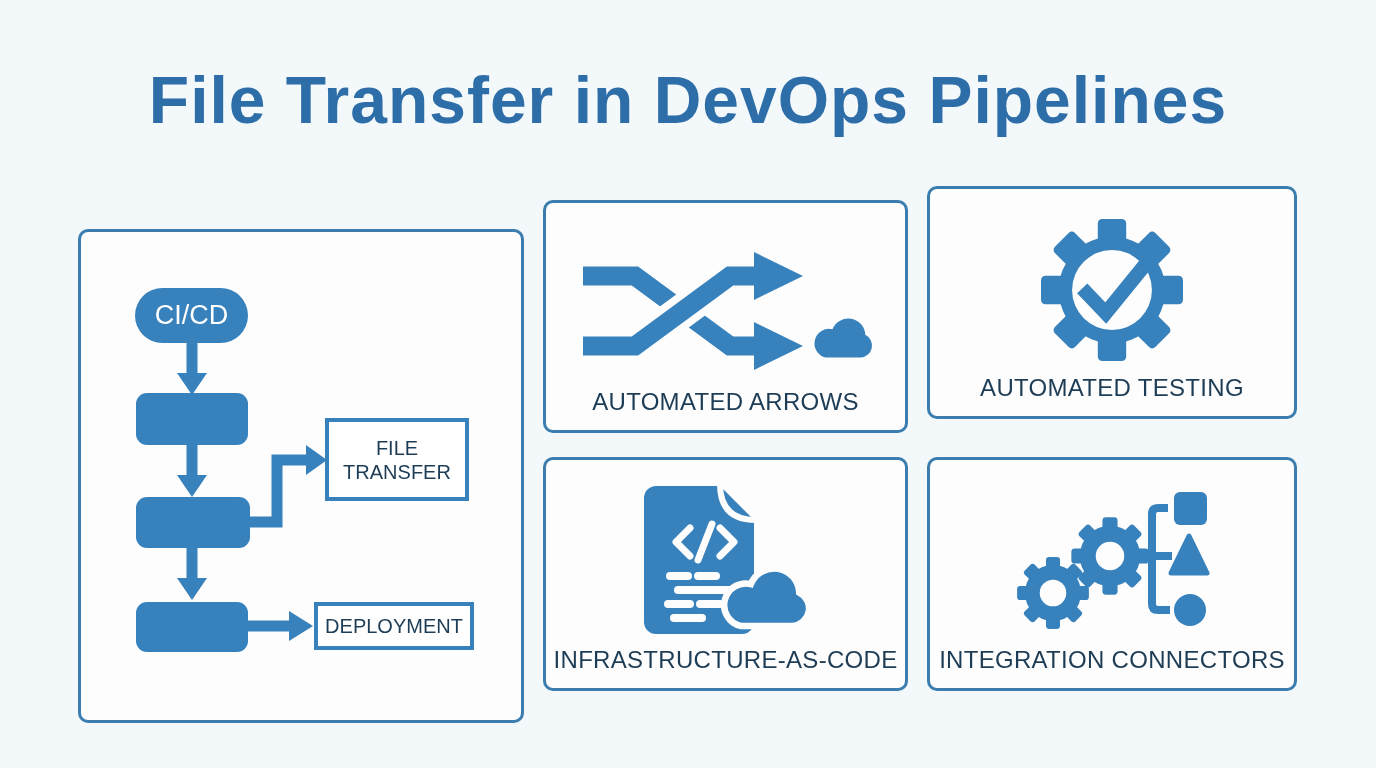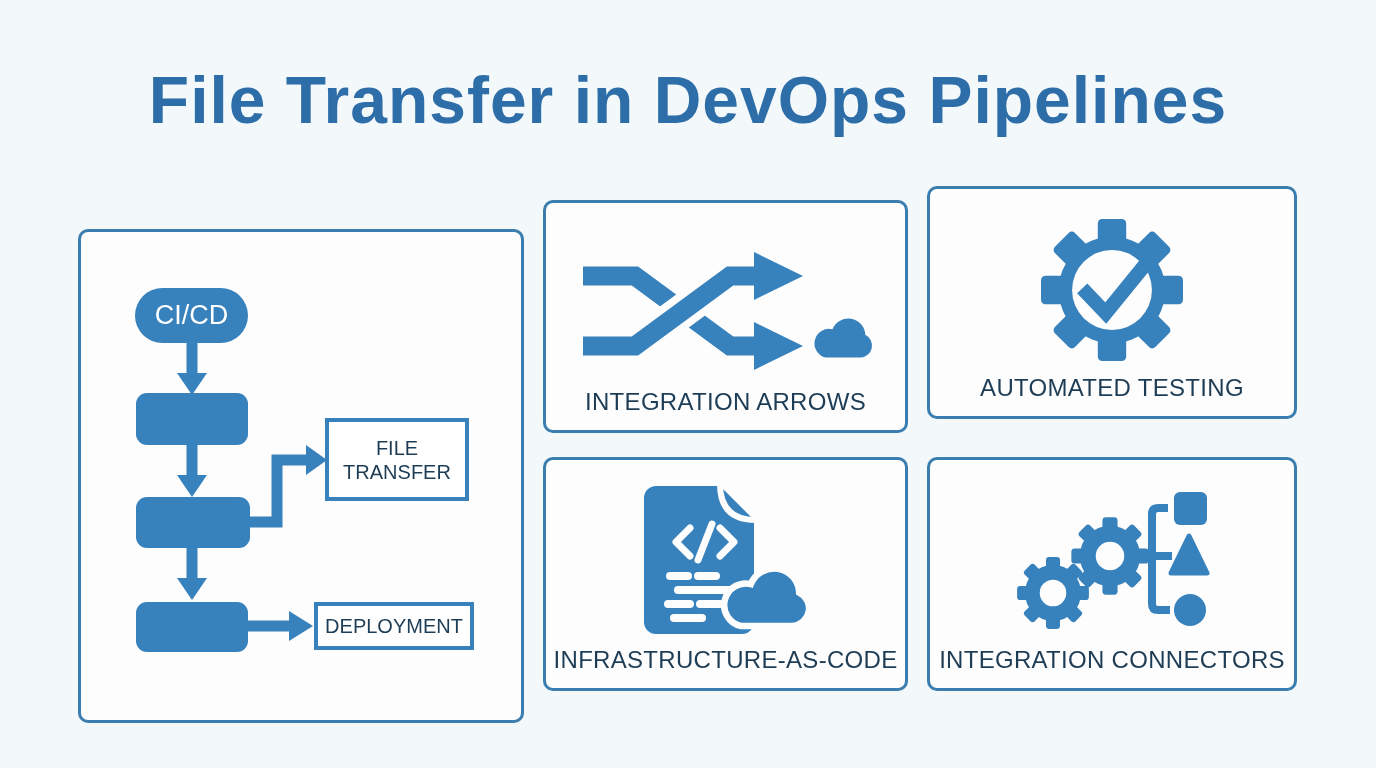--- a/index.html
+++ b/index.html
@@ -113,21 +113,21 @@
 
       <path class="white-stroke" d="M10 95 H62 L157 25 H183" stroke-width="34"></path>
       <path class="blue-stroke" d="M10 95 H62 L157 25 H183" stroke-width="19"></path>
       <polygon class="blue" points="181,1 181,49 230,25"></polygon>
 
       <g transform="translate(240,70) scale(0.63)">
         <path class="blue" d="M20 58 H76 A19 19 0 0 0 83 22 A27 27 0 0 0 31 13 A21 21 0 0 0 20 58 Z"></path>
       </g>
     </svg>
   </div>
-  <div class="caption">INTEGRATION ARROWS</div>
+  <div class="caption">AUTOMATED ARROWS</div>
 </div>
 
 <div class="panel panel-tr">
   <div class="icon-wrap" style="padding-top:30px;">
     <svg width="142" height="142" viewBox="0 0 160 160">
       <g class="blue">
         <rect x="64" y="0" width="32" height="28" rx="5"></rect>
         <rect x="64" y="0" width="32" height="28" rx="5" transform="rotate(45 80 80)"></rect>
         <rect x="64" y="0" width="32" height="28" rx="5" transform="rotate(90 80 80)"></rect>
         <rect x="64" y="0" width="32" height="28" rx="5" transform="rotate(135 80 80)"></rect>

